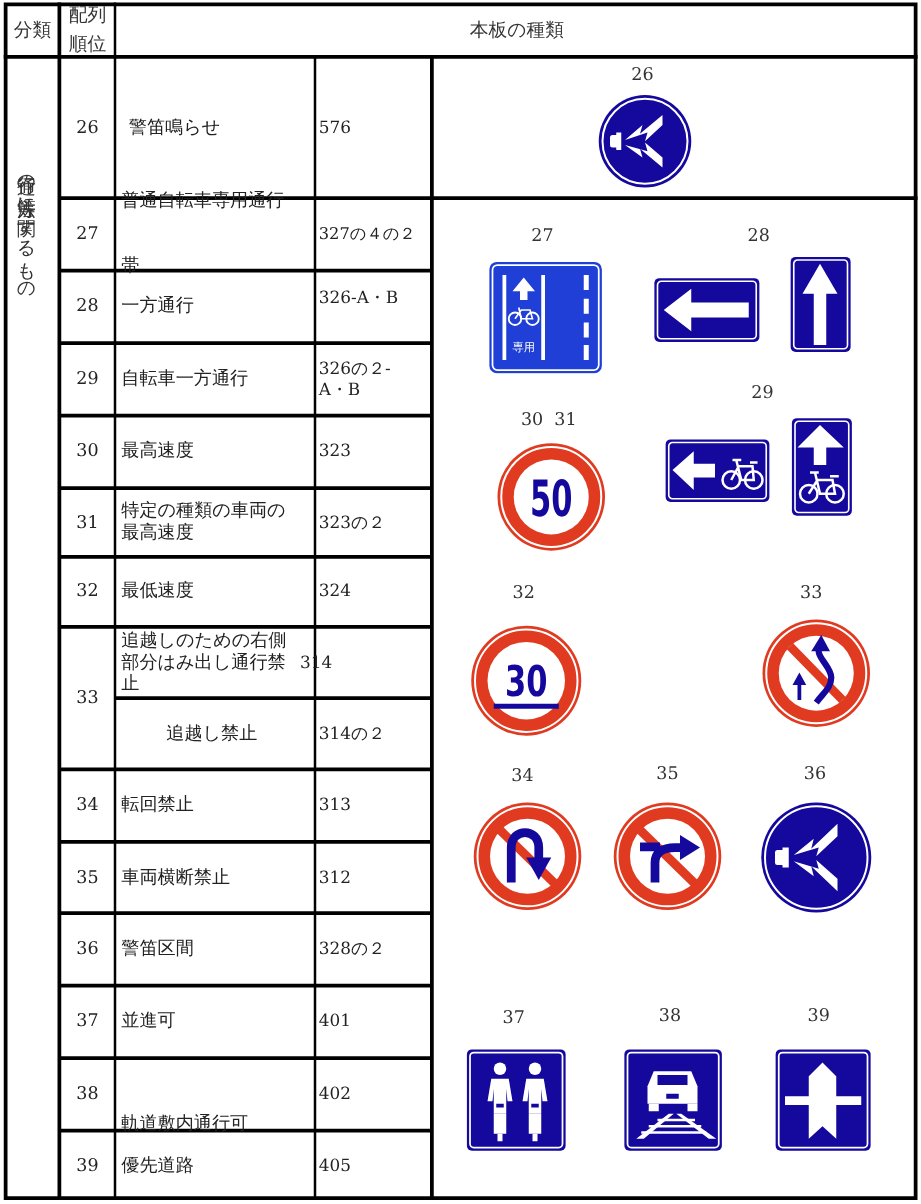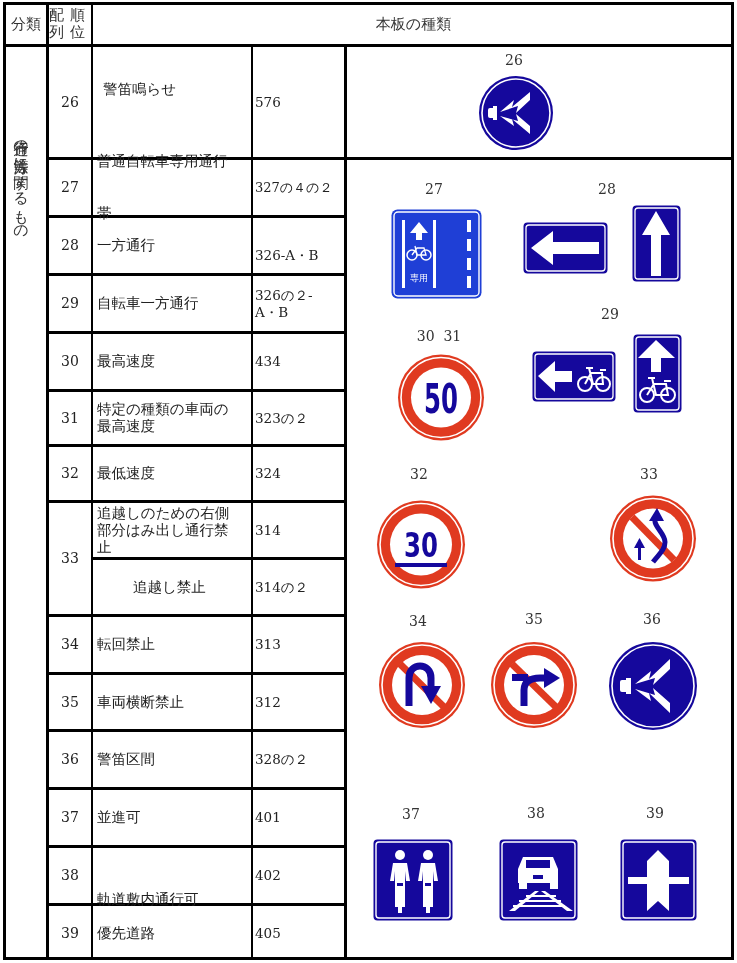--- a/index.html
+++ b/index.html
@@ -42,74 +42,74 @@
 <div class="hline" style="left:47px;top:614px;width:298px;height:3px;"></div>
 <div class="hline" style="left:47px;top:672px;width:298px;height:3px;"></div>
 <div class="hline" style="left:47px;top:729px;width:298px;height:3px;"></div>
 <div class="hline" style="left:47px;top:787px;width:298px;height:3px;"></div>
 <div class="hline" style="left:47px;top:845px;width:298px;height:3px;"></div>
 <div class="hline" style="left:47px;top:903px;width:298px;height:3px;"></div>
 
 <div class="cell hdr" style="left:6px;top:5px;width:40px;height:39px;justify-content:center;">
   <span>分類</span>
 </div>
-<div class="cell hdr" style="left:49px;top:4px;width:42px;height:40px;flex-direction:row;justify-content:flex-end;line-height:17px;">
+<div class="cell hdr" style="left:49px;top:4px;width:42px;height:40px;flex-direction:column;justify-content:space-between;line-height:17px;">
   <span>配列</span>
   <span>順位</span>
 </div>
 <div class="cell hdr" style="left:93px;top:5px;width:641px;height:39px;justify-content:center;">
   <span>本板の種類</span>
 </div>
 
 <div class="vert">通行の方法等に関するもの</div>
 
 <div class="cell num" style="left:49px;top:47px;width:42px;height:110px;">26</div>
-<div class="cell name" style="left:93px;top:34px;width:146px;height:110px;padding-left:10px;">警笛鳴らせ</div>
+<div class="cell name" style="left:93px;top:47px;width:146px;height:110px;padding-left:10px;">警笛鳴らせ</div>
 <div class="cell art" style="left:253px;top:47px;width:91px;height:110px;">576</div>
 
 <div class="cell num" style="left:49px;top:160px;width:42px;height:55px;">27</div>
 <div class="cell name" style="left:93px;top:160px;width:158px;height:55px;flex-direction:column;align-items:flex-start;justify-content:center;gap:35px;">
   <span>普通自転車専用通行</span>
   <span>帯</span>
 </div>
 <div class="cell art" style="left:253px;top:160px;width:91px;height:55px;white-space:nowrap;font-size:13px;">327の４の２</div>
 
 <div class="cell num" style="left:49px;top:218px;width:42px;height:55px;">28</div>
 <div class="cell name" style="left:93px;top:218px;width:158px;height:55px;">一方通行</div>
-<div class="cell art" style="left:253px;top:228px;width:91px;height:55px;">326-A・B</div>
+<div class="cell art" style="left:253px;top:211px;width:91px;height:55px;">326-A・B</div>
 
 <div class="cell num" style="left:49px;top:276px;width:42px;height:55px;">29</div>
 <div class="cell name" style="left:93px;top:276px;width:158px;height:55px;">自転車一方通行</div>
 <div class="cell art" style="left:253px;top:276px;width:91px;height:55px;flex-direction:column;align-items:flex-start;justify-content:center;">
   <span>326の２-</span>
   <span>A・B</span>
 </div>
 
 <div class="cell num" style="left:49px;top:334px;width:42px;height:55px;">30</div>
 <div class="cell name" style="left:93px;top:334px;width:158px;height:55px;">最高速度</div>
-<div class="cell art" style="left:253px;top:334px;width:91px;height:55px;">434</div>
+<div class="cell art" style="left:253px;top:334px;width:91px;height:55px;">323</div>
 
 <div class="cell num" style="left:49px;top:392px;width:42px;height:52px;">31</div>
 <div class="cell name" style="left:93px;top:392px;width:158px;height:52px;flex-direction:column;align-items:flex-start;justify-content:center;">
   <span>特定の種類の車両の</span>
   <span>最高速度</span>
 </div>
 <div class="cell art" style="left:253px;top:392px;width:91px;height:52px;">323の２</div>
 
 <div class="cell num" style="left:49px;top:447px;width:42px;height:53px;">32</div>
 <div class="cell name" style="left:93px;top:447px;width:158px;height:53px;">最低速度</div>
 <div class="cell art" style="left:253px;top:447px;width:91px;height:53px;">324</div>
 
 <div class="cell num" style="left:49px;top:503px;width:42px;height:111px;">33</div>
 <div class="cell name" style="left:93px;top:503px;width:158px;height:54px;flex-direction:column;align-items:flex-start;justify-content:center;line-height:17px;">
   <span>追越しのための右側</span>
   <span>部分はみ出し通行禁</span>
   <span>止</span>
 </div>
-<div class="cell art" style="left:253px;top:503px;width:91px;height:54px;">314</div>
+<div class="cell art" style="left:238px;top:503px;width:91px;height:54px;">314</div>
 <div class="cell name" style="left:93px;top:560px;width:158px;height:54px;padding-left:40px;">追越し禁止</div>
 <div class="cell art" style="left:253px;top:560px;width:91px;height:54px;">314の２</div>
 
 <div class="cell num" style="left:49px;top:617px;width:42px;height:55px;">34</div>
 <div class="cell name" style="left:93px;top:617px;width:158px;height:55px;text-align:center;">転回禁止</div>
 <div class="cell art" style="left:253px;top:617px;width:91px;height:55px;">313</div>
 
 <div class="cell num" style="left:49px;top:675px;width:42px;height:54px;">35</div>
 <div class="cell name" style="left:93px;top:675px;width:158px;height:54px;">車両横断禁止</div>
 <div class="cell art" style="left:253px;top:675px;width:91px;height:54px;">312</div>

